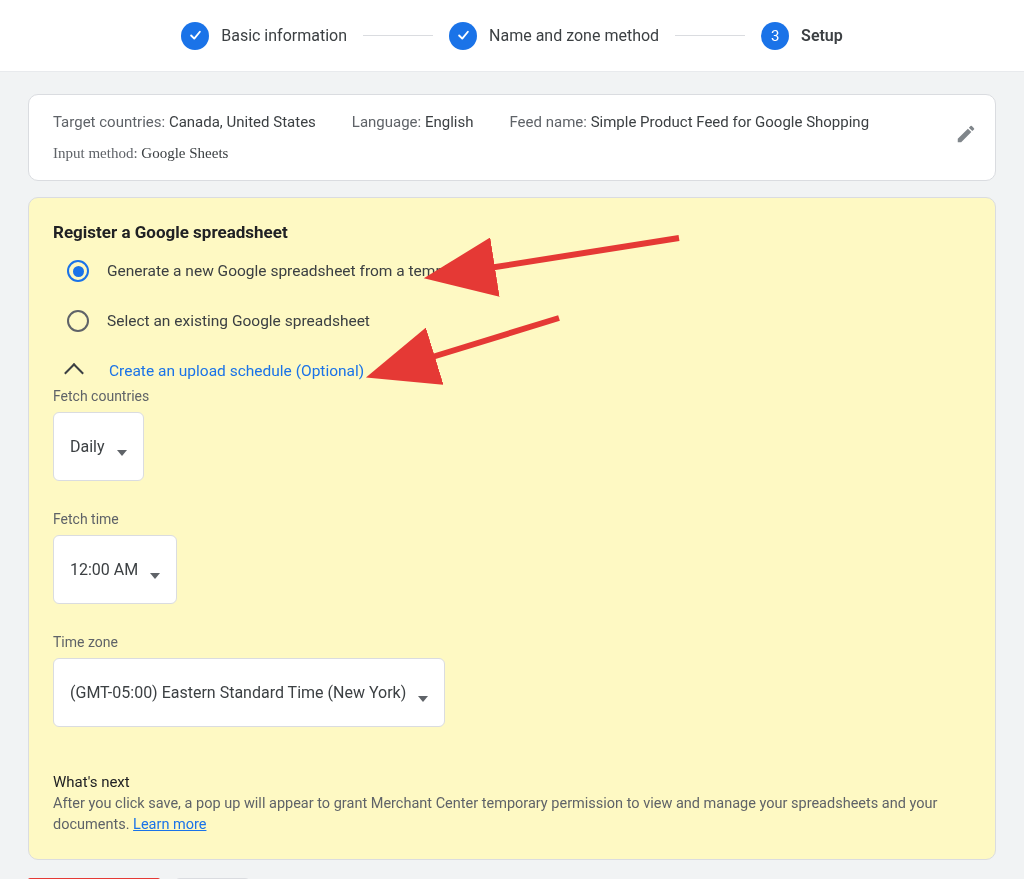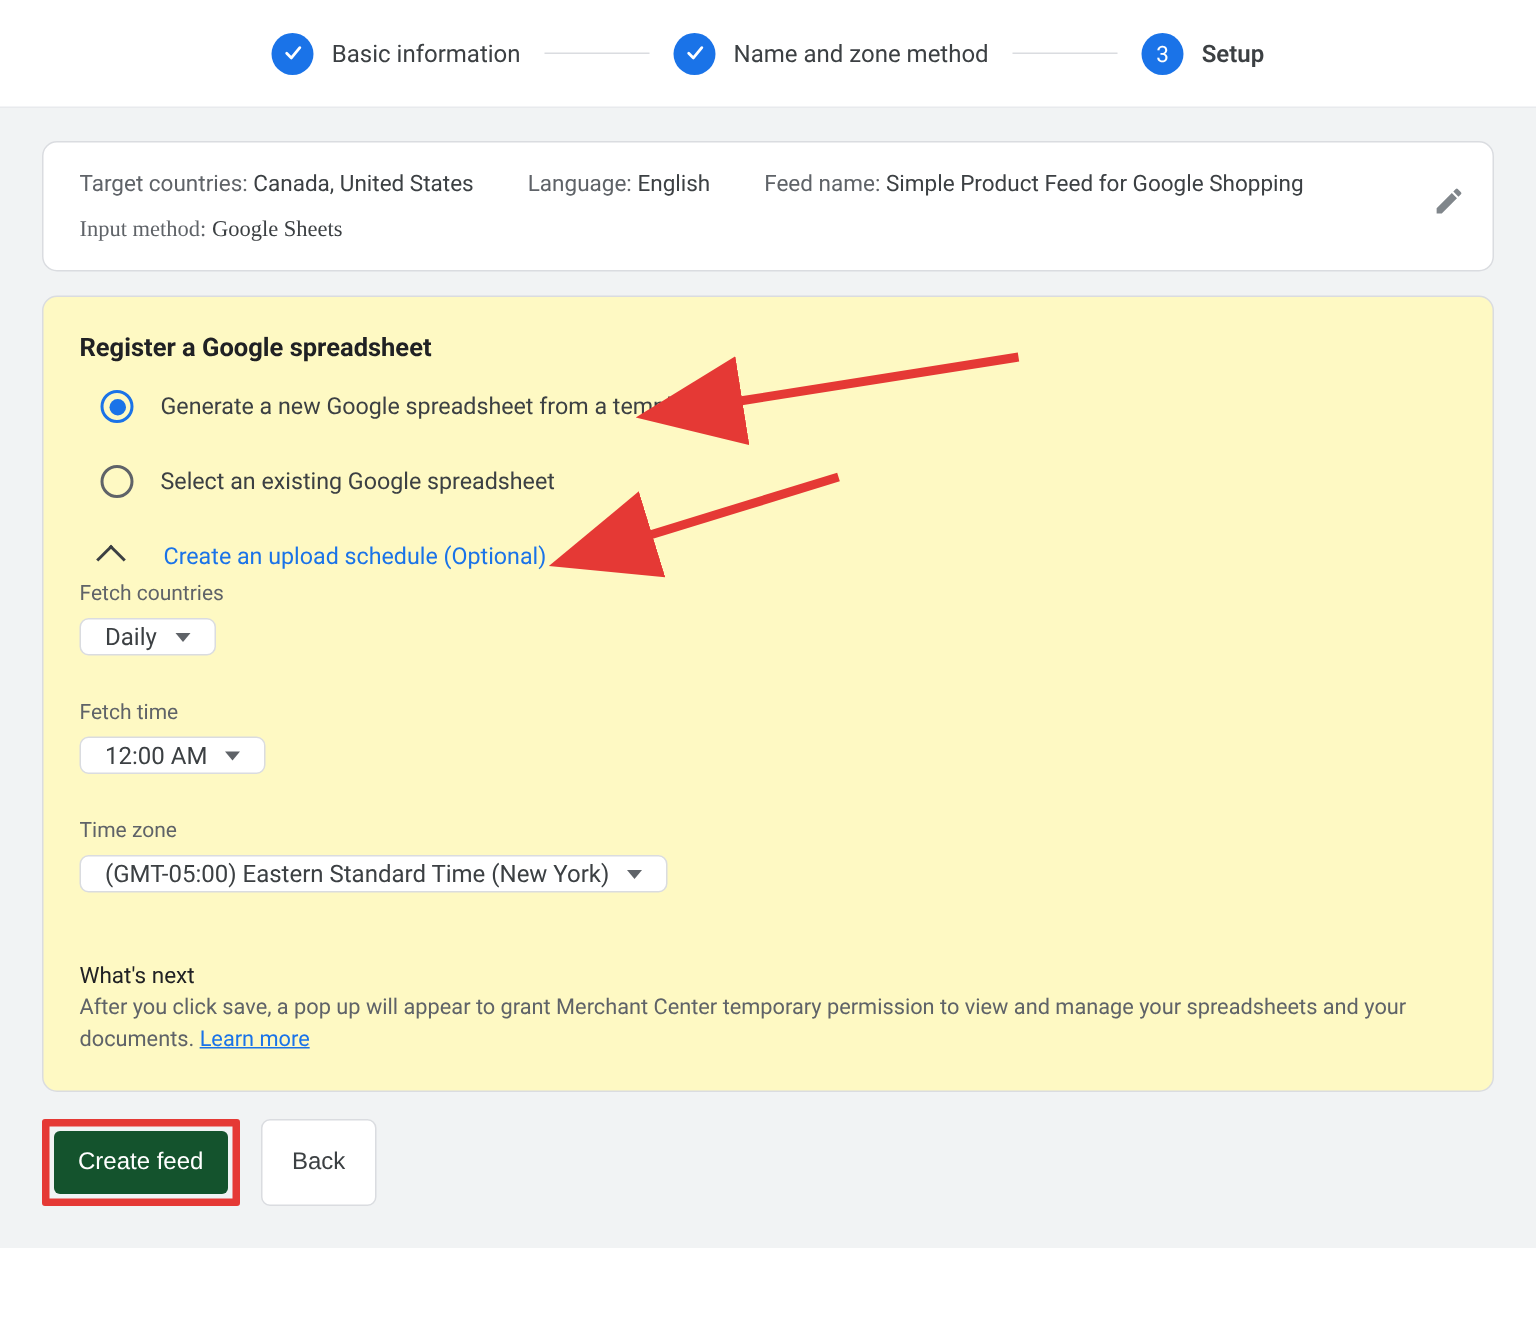--- a/index.html
+++ b/index.html
@@ -124,23 +124,23 @@
   }
 
   .field-label {
     font-size: 14px;
     color: #5f6368;
     margin: 8px 0 8px 0;
   }
   .select-box {
     border: 1px solid #dadce0;
     border-radius: 6px;
-    padding: 2px 16px;
+    padding: 24px 16px;
     display: inline-flex;
-    align-items: center;
+    align-items: flex-end;
     gap: 12px;
     font-size: 16px;
     color: #3c4043;
     background: #fff;
     cursor: pointer;
     margin-bottom: 22px;
   }
   .caret {
     width: 0; height: 0;
     border-left: 5px solid transparent;

